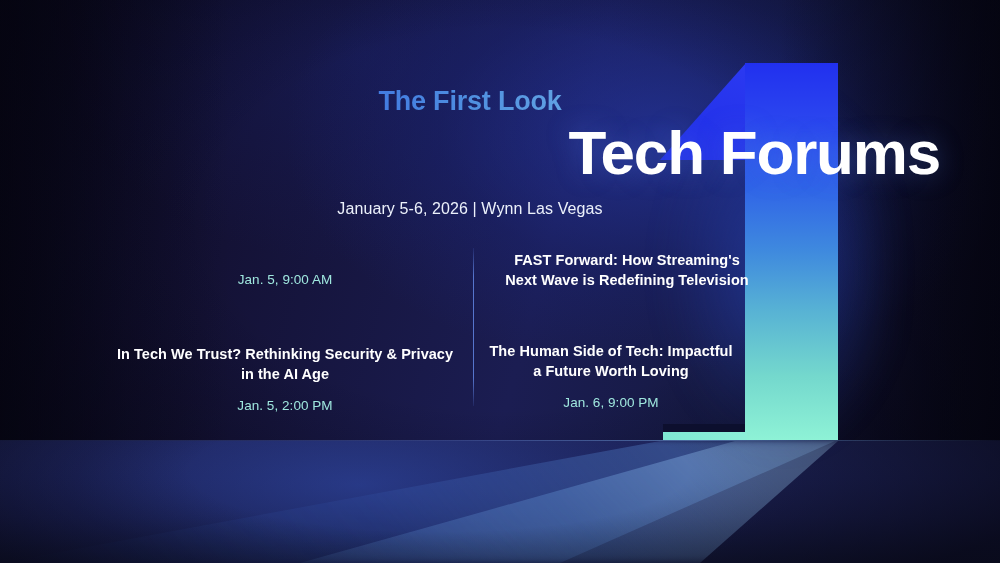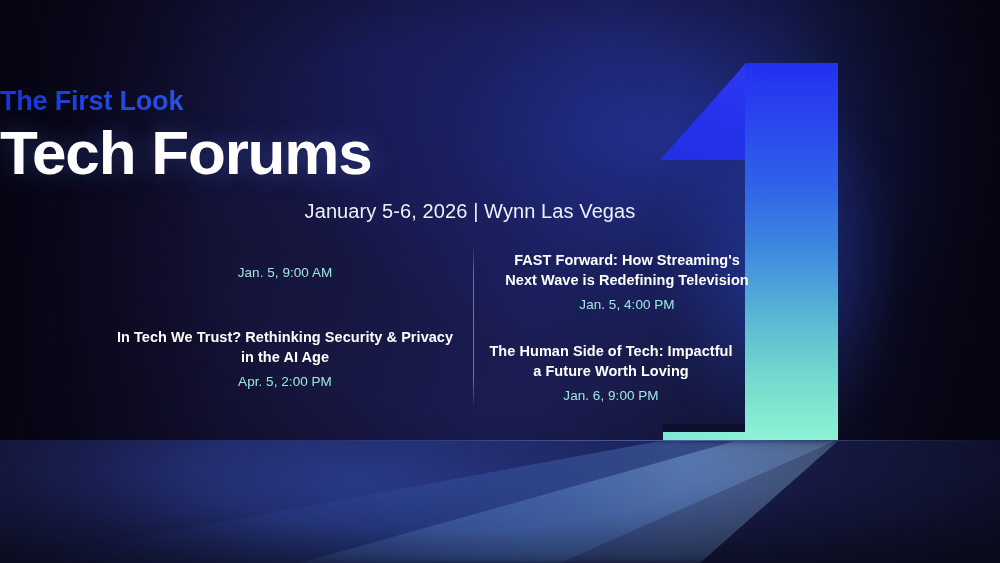--- a/index.html
+++ b/index.html
@@ -144,49 +144,50 @@
   .content {
     position: absolute;
     left: 0; top: 0;
     width: 1000px; height: 441px;
   }
 
   .eyebrow {
     position: absolute;
     left: 0; top: 86px;
     width: 940px;
+    text-align: center;
     font-size: 27px;
     font-weight: bold;
     letter-spacing: -0.2px;
     background: linear-gradient(90deg, #1736d6 0%, #2a56e2 22%, #4f8fe0 50%, #79bde8 74%, #a6dcf2 100%);
     -webkit-background-clip: text;
     background-clip: text;
     color: transparent;
     -webkit-text-fill-color: transparent;
   }
 
   .main-title {
     position: absolute;
     left: 0; top: 122px;
     width: 940px;
-    text-align: left;
+    text-align: right;
     font-size: 62px;
     font-weight: bold;
     color: #ffffff;
     letter-spacing: -1.2px;
     line-height: 1.0;
     text-shadow: 0 0 26px rgba(90,130,235,0.35);
   }
 
   .subtitle {
     position: absolute;
     left: 0; top: 200px;
     width: 940px;
     text-align: center;
-    font-size: 20px;
+    font-size: 16px;
     font-weight: normal;
     color: #ecf1fb;
     letter-spacing: 0.1px;
   }
 
   
   .divider {
     position: absolute;
     left: 473px; top: 248px;
     width: 1px; height: 158px;
@@ -213,27 +214,27 @@
     font-weight: bold;
     color: #ffffff;
     line-height: 1.35;
     letter-spacing: 0.05px;
   }
   .s-time {
     font-size: 13.5px;
     font-weight: normal;
     color: #9fe7de;
     line-height: 1.35;
-    margin-top: 6px;
+    margin-top: 13px;
     letter-spacing: 0.05px;
   }
 
   
   .sess-l1 { position: absolute; top: 10px;  left: 0; width: 350px; }
-  .sess-l2 { position: absolute; top: 80px;  left: 0; width: 350px; }
+  .sess-l2 { position: absolute; top: 97px;  left: 0; width: 350px; }
   .sess-r1 { position: absolute; top: 3px;   left: 16px; width: 250px; }
   .sess-r2 { position: absolute; top: 94px;  left: 0; width: 250px; }
 </style>
 </head>
 <body>
 
 <div class="stage">
 
   <div class="wall"></div>
   <div class="wall-dark-left"></div>
@@ -267,30 +268,29 @@
     <div class="sessions">
 
       <div class="col col-left">
 
         <div class="session sess-l1">
           <div class="s-time">Jan. 5, 9:00 AM</div>
         </div>
 
         <div class="session sess-l2">
           <div class="s-title">In Tech We Trust? Rethinking Security &amp; Privacy in the AI Age</div>
-          <div class="s-time">Apr. 5, 2:00 PM</div>
+          <div class="s-time">Jan. 5, 2:00 PM</div>
         </div>
 
       </div>
 
       <div class="col col-right">
 
         <div class="session sess-r1">
           <div class="s-title">FAST Forward: How Streaming's Next Wave is Redefining Television</div>
-          <div class="s-time">Jan. 5, 4:00 PM</div>
         </div>
 
         <div class="session sess-r2">
           <div class="s-title">The Human Side of Tech: Impactful a Future Worth Loving</div>
           <div class="s-time">Jan. 6, 9:00 PM</div>
         </div>
 
       </div>
 
     </div>

